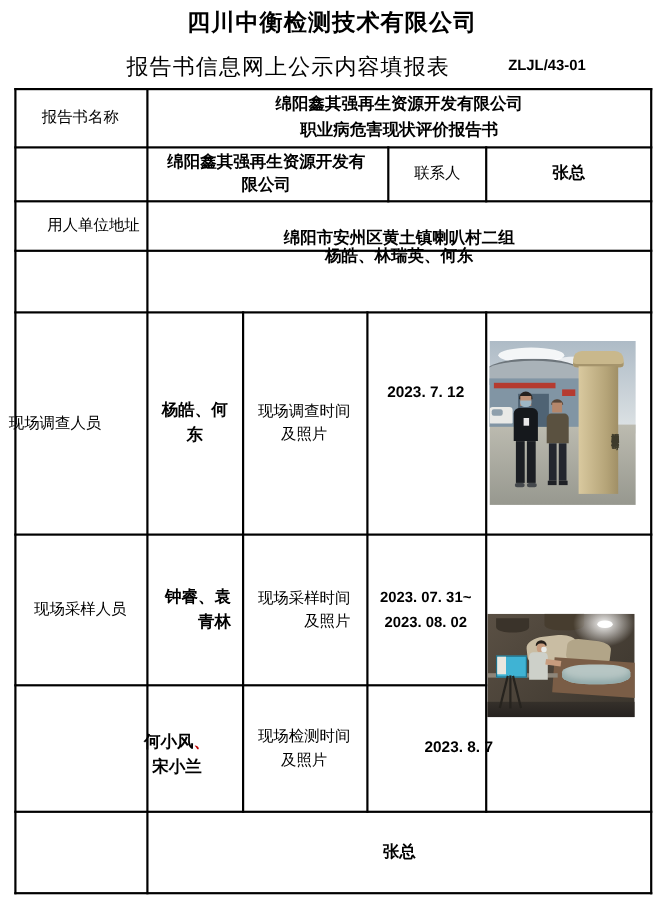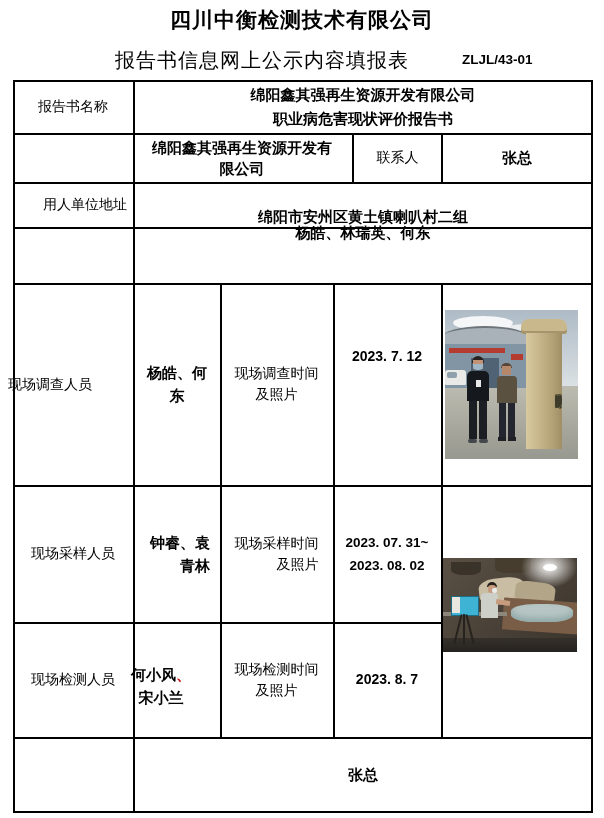--- a/index.html
+++ b/index.html
@@ -182,23 +182,22 @@
     <div class="ph pb-mask"></div>
     <div class="ph pb-torso"></div>
     <div class="ph pb-arm"></div>
     <div class="ph pb-box"></div>
     <div class="ph pb-boxpanel"></div>
     <div class="ph pb-tripod1"></div>
     <div class="ph pb-tripod2"></div>
     <div class="ph pb-tripod3"></div>
   </div>
 
-  <div class="cell lbl" style="left:13px;top:622px;width:120px;height:115px;">现场检测人员</div>
   <div class="cell val" style="left:126px;top:622px;width:70px;height:128px;line-height:23px;text-align:center;">
     <div><span>何小风</span><span class="red">、</span><br><span>宋小兰</span></div>
   </div>
   <div class="cell lbl pre" style="left:228px;top:622px;width:97px;height:115px;line-height:21px;">现场检测时间
 及照片</div>
-  <div class="cell val" style="left:335px;top:622px;width:104px;height:115px;font-size:14px;">2023. 8. 7</div>
+  <div class="cell val" style="left:335px;top:622px;width:104px;height:115px;font-size:14px;padding-left:30px;">2023. 8. 7</div>
 
   <div class="cell val" style="left:135px;top:737px;width:456px;height:76px;">张总</div>
 
 </div>
 
 </body></html>

